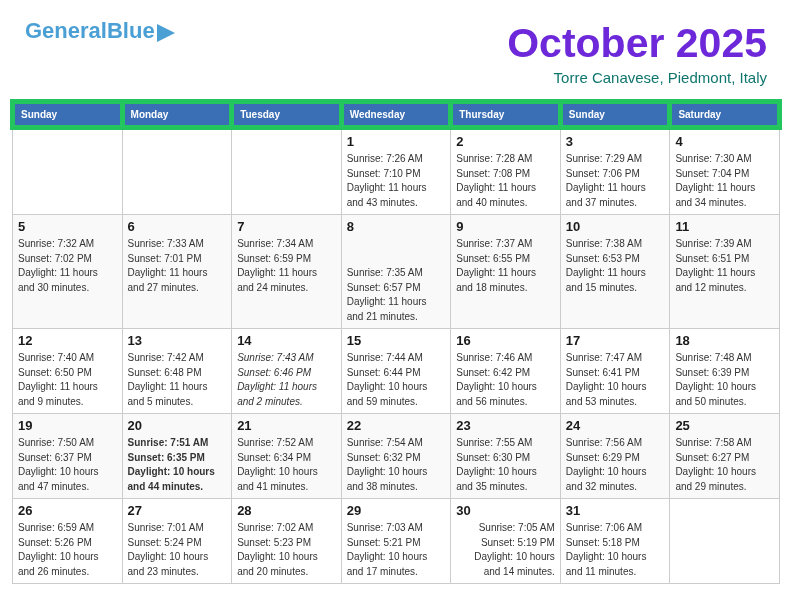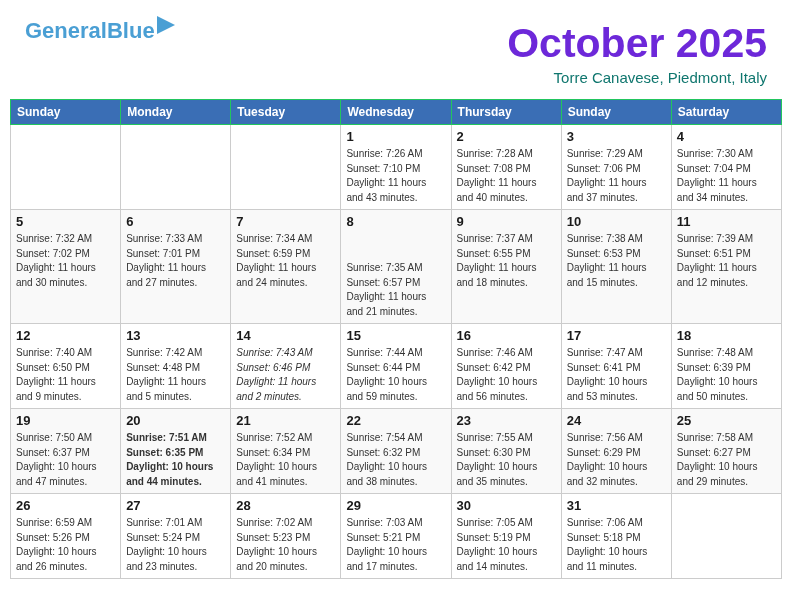--- a/index.html
+++ b/index.html
@@ -47,22 +47,22 @@
       width: 100%;
       border-collapse: collapse;
       margin-top: 8px;
       font-size: 11px;
     }
     .calendar th {
       background-color: #3a6eb5;
       color: #fff;
       text-align: left;
       padding: 5px 6px;
-      font-size: 12px;
-      border: 1px solid #22c55e;
+      font-size: 10px;
+      border: 5px solid #22c55e;
     }
     .calendar td {
       border: 1px solid #ccc;
       vertical-align: top;
       padding: 4px 5px;
       width: calc(100% / 7);
       min-height: 80px;
       background: #fff;
     }
     .day-number {
@@ -87,21 +87,21 @@
     }
     .calendar thead tr th {
       background-color: #3a6eb5;
     }
   </style>
 </head>
 <body>
 
 <div class="header">
   <div class="logo">
-    <div style="display:flex;align-items:flex-start;">
+    <div style="display:flex;align-items:flex-end;">
       <span class="logo-text">
         <span>General</span><span style="color:#4a9fd4">Blue</span>
       </span>
       <svg width="18" height="18" viewBox="0 0 18 18" style="margin-left:2px;margin-top:-4px;">
         <polygon points="0,0 18,9 0,18" fill="#4a9fd4"></polygon>
       </svg>
     </div>
   </div>
   <div class="title-block">
     <div class="month-title">October 2025</div>
@@ -198,21 +198,21 @@
       <tr>
         <td>
           <div class="day-number">12</div>
           <div class="day-info" style="white-space: pre-line;">Sunrise: 7:40 AM
 Sunset: 6:50 PM
 Daylight: 11 hours and 9 minutes.</div>
         </td>
         <td>
           <div class="day-number">13</div>
           <div class="day-info" style="white-space: pre-line;">Sunrise: 7:42 AM
-Sunset: 4:48 PM
+Sunset: 6:48 PM
 Daylight: 11 hours and 5 minutes.</div>
         </td>
         <td>
           <div class="day-number">14</div>
           <div class="day-info" style="white-space: pre-line; font-style: italic;">Sunrise: 7:43 AM
 Sunset: 6:46 PM
 Daylight: 11 hours and 2 minutes.</div>
         </td>
         <td>
           <div class="day-number">15</div>
@@ -303,21 +303,21 @@
 Daylight: 10 hours and 20 minutes.</div>
         </td>
         <td>
           <div class="day-number">29</div>
           <div class="day-info" style="white-space: pre-line;">Sunrise: 7:03 AM
 Sunset: 5:21 PM
 Daylight: 10 hours and 17 minutes.</div>
         </td>
         <td>
           <div class="day-number">30</div>
-          <div class="day-info" style="white-space: pre-line;">Sunrise: 7:05 AM
+          <div class="day-info" style="white-space: pre-line; text-align: right;">Sunrise: 7:05 AM
 Sunset: 5:19 PM
 Daylight: 10 hours and 14 minutes.</div>
         </td>
         <td>
           <div class="day-number">31</div>
           <div class="day-info" style="white-space: pre-line;">Sunrise: 7:06 AM
 Sunset: 5:18 PM
 Daylight: 10 hours and 11 minutes.</div>
         </td>
         <td class="empty-cell"></td>

